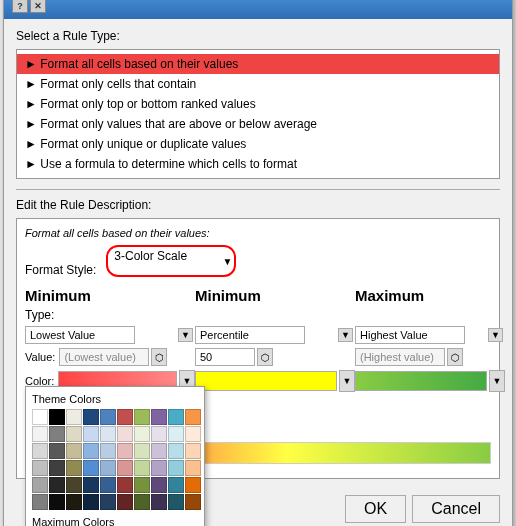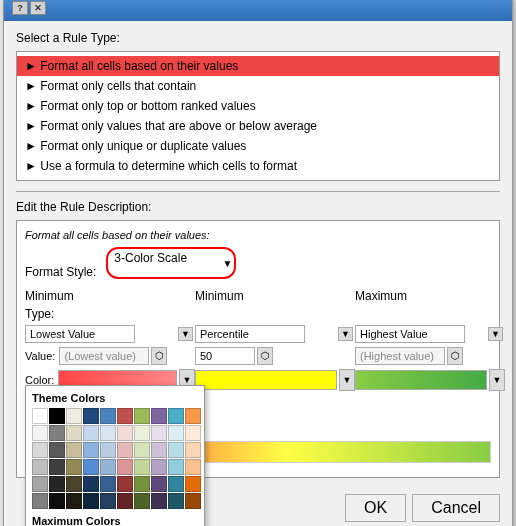--- a/index.html
+++ b/index.html
@@ -115,22 +115,22 @@
       transform: translateY(-50%);
       font-size: 10px;
       pointer-events: none;
     }
     .columns-header {
       display: grid;
       grid-template-columns: 170px 160px 150px;
       margin-bottom: 4px;
     }
     .col-header {
-      font-size: 12px;
-      font-weight: normal;
+      font-size: 15px;
+      font-weight: bold;
     }
     .columns-row {
       display: grid;
       grid-template-columns: 170px 160px 150px;
       align-items: center;
       margin-bottom: 4px;
     }
     .row-label {
       font-size: 12px;
     }
@@ -264,21 +264,21 @@
       top: 24px;
       width: 180px;
       background: white;
       border: 1px solid #999;
       box-shadow: 2px 2px 6px rgba(0,0,0,0.3);
       z-index: 100;
       padding: 6px;
     }
     .picker-section-title {
       font-size: 11px;
-      font-weight: bold;
+      font-weight: normal;
       margin-bottom: 4px;
       color: #000;
     }
     .color-grid {
       display: grid;
       grid-template-columns: repeat(10, 16px);
       gap: 1px;
       margin-bottom: 6px;
     }
     .color-cell-swatch {

